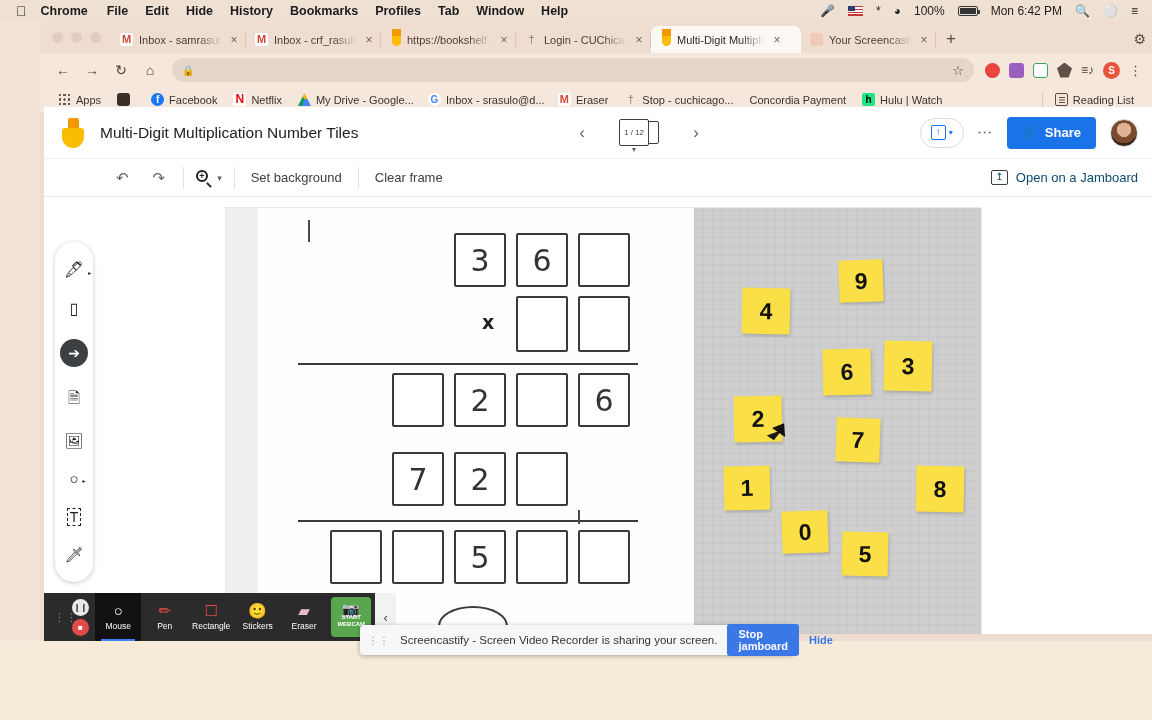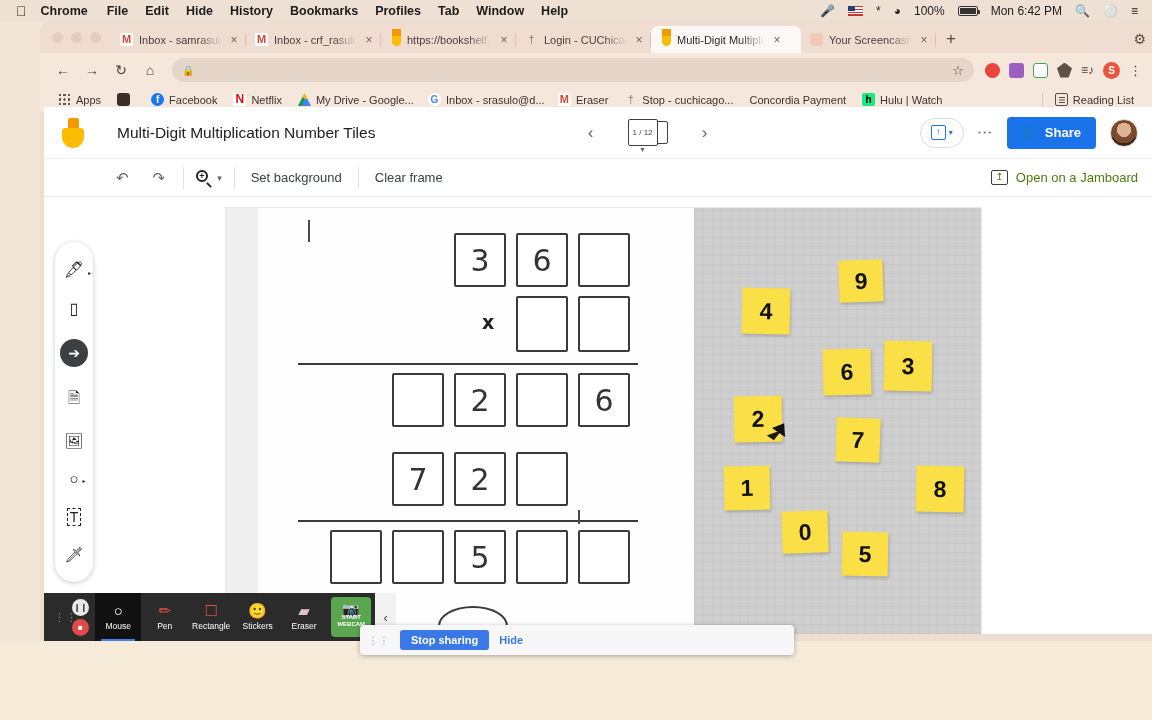--- a/index.html
+++ b/index.html
@@ -127,21 +127,21 @@
   .bi-read:after{content:""; position:absolute; left:3px; top:2.5px; width:6px; height:1.3px; background:#5b4a42;
                  box-shadow:0 2.5px 0 #5b4a42, 0 5px 0 #5b4a42;}
   #bookmarks .spacer { flex: 1; }
   #bookmarks .divider { width:1px; height:14px; background:#ddc6b7; margin:0 4px;}
 
   
   #page { position: absolute; top: 107px; left: 44px; width: 1108px; height: 527px; background: #fff; }
 
   #jam-header {
     height: 52px; display: flex; align-items: center; padding: 0 14px 0 18px;
-    border-bottom: 1px solid #eceff1; background:#fff;gap:17px;
+    border-bottom: 1px solid #eceff1; background:#fff;
   }
   .jam-logo { width: 22px; height: 30px; position: relative; margin-right: 16px; }
   .jam-logo .top { position:absolute; top:0; left:6px; width:11px; height:14px; background:#f29900; border-radius:2px 2px 0 0;}
   .jam-logo .bot { position:absolute; top:10px; left:0; width:22px; height:20px; background:#fbbc04; border-radius:3px 3px 11px 11px;}
   #jam-title { font-size: 15.5px; color: #202124; white-space: nowrap; }
   .jam-nav { margin-left: auto; display: flex; align-items: center; gap: 26px; }
   .arrowbtn { font-size: 17px; color: #5f6368; width: 22px; text-align:center;}
   .framebox { position: relative; width: 40px; height: 28px; }
   .framebox .back { position:absolute; right:0; top:2px; width:30px; height:23px; border:1.6px solid #3c4043; border-radius:2px; background:#fff;}
   .framebox .front { position:absolute; left:0; top:0; width:30px; height:27px; border:1.6px solid #3c4043; border-radius:2px; background:#fff;
@@ -170,21 +170,21 @@
     border-bottom: 1px solid #e4e7e9; background: #fff; font-size: 13px; color: #3c4043;
   }
   #jam-toolbar .tb { padding: 0 10px; color:#3c4043; }
   #jam-toolbar .ibtn { font-size: 15px; color: #5f6368; padding: 0 12px; }
   #jam-toolbar .vline { width: 1px; height: 22px; background: #e0e3e5; margin: 0 6px; }
   .zoomgrp { display:flex; align-items:center; gap:6px; padding: 0 6px;}
   .zoom-ic { position:relative; width:15px; height:15px; }
   .zoom-ic .lens { position:absolute; left:0; top:0; width:12px; height:12px; border:2px solid #202124; border-radius:50%;}
   .zoom-ic .hnd { position:absolute; right:-1px; bottom:-1px; width:6px; height:2px; background:#202124; transform: rotate(45deg);}
   .zoom-ic .plus { position:absolute; left:3px; top:2.5px; font-size:9px; font-weight:bold; color:#202124; line-height:7px;}
-  .open-jam { margin-left: auto; display:flex; align-items:center; gap:8px; font-size:13px; color:#4d7c0f; }
+  .open-jam { margin-left: auto; display:flex; align-items:center; gap:8px; font-size:13px; color:#0c4a6e; }
   .open-ic { width:17px; height:15px; border:1.6px solid #3c4043; border-radius:2px; position:relative;}
   .open-ic:after{ content:"↥"; position:absolute; inset:0; font-size:10px; text-align:center; line-height:12px;}
 
   
   #canvas { position: absolute; top: 198px; left: 44px; width: 1108px; height: 436px; background:#fff; overflow:hidden;}
   #board { position:absolute; left: 182px; top: 10px; width: 755px; height: 426px; background:#fff; }
   .board-shadow { position:absolute; inset:0; box-shadow: 0 0 0 1px #e8e8e8; }
   .band-l { position:absolute; left:0; top:0; width:32px; height:100%; background:#efefef; }
   .worksheet { position:absolute; left:32px; top:0; width:436px; height:100%; background:#fefefe;}
   .tilepad {
@@ -559,19 +559,20 @@
   <div class="sc-webcam">
     <span style="font-size:14px">📷</span>
     <span>START</span>
     <span>WEBCAM</span>
   </div>
   <div class="sc-collapse">‹</div>
 </div>
 
 <div id="sharebar">
   <span class="grip">⋮⋮</span>
-  <span class="stop">Stop sharing</span>
+  <span class="msg">Screencastify - Screen Video Recorder is sharing your screen.</span>
+  <span class="stop">Stop jamboard</span>
   <span class="hide">Hide</span>
 </div>
 
 <div id="dockwrap">
   
 </div>
 
 </body></html>

